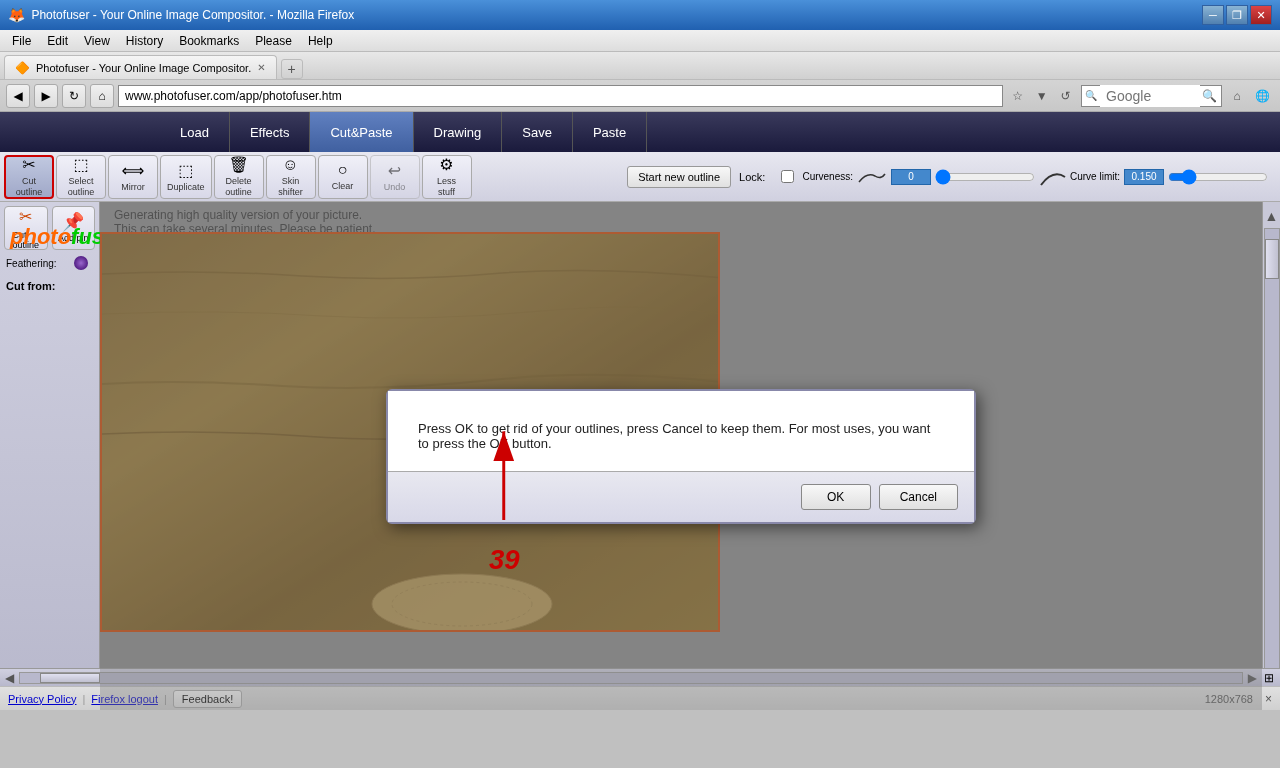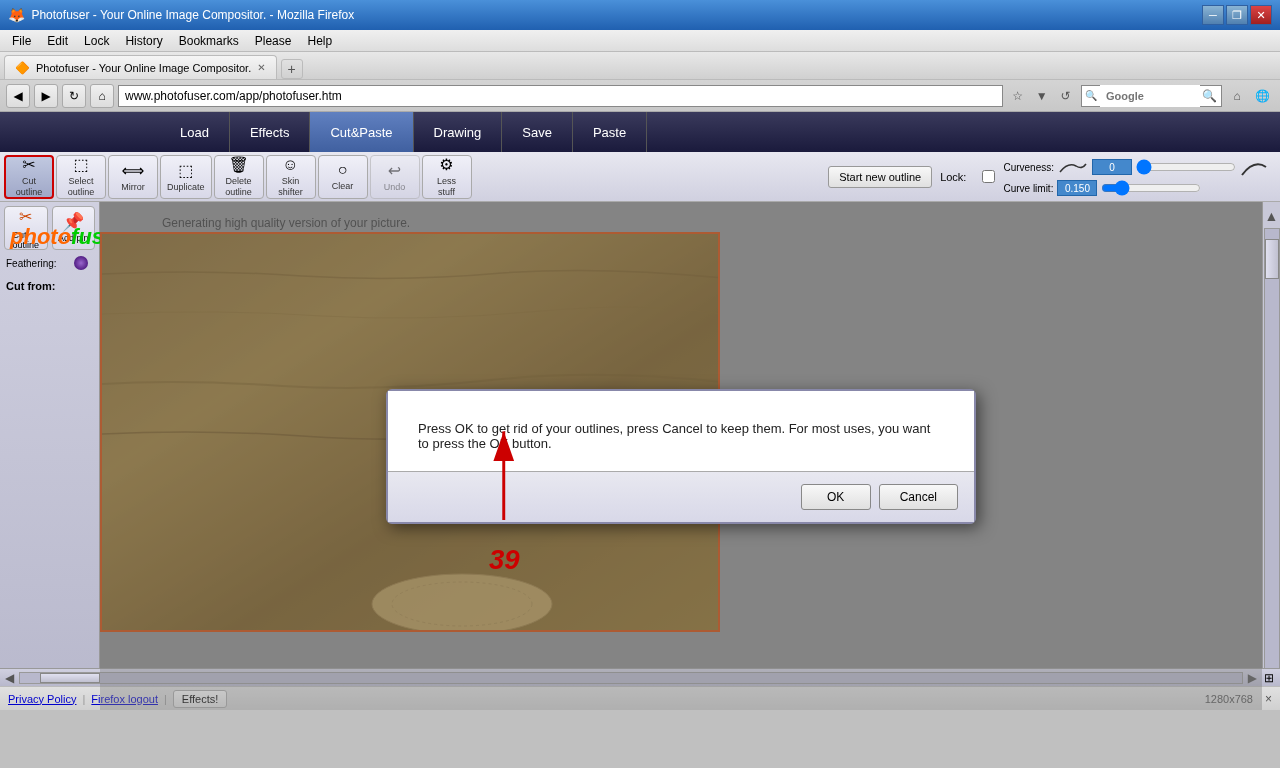--- a/index.html
+++ b/index.html
@@ -142,21 +142,21 @@
     }
     .start-outline-btn {
       background: linear-gradient(to bottom, #f8f8f8, #e0e0e0);
       border: 1px solid #999;
       border-radius: 3px;
       padding: 4px 10px;
       font-size: 11px;
       cursor: pointer;
     }
     .lock-area { display: flex; align-items: center; gap: 16px; font-size: 11px; }
-    .curveness-area { display: flex; flex-direction: column; gap: 3px; font-size: 10px; }
+    .curveness-area { display: flex; gap: 3px; font-size: 10px; }
     .curve-row { display: flex; align-items: center; gap: 4px; }
     .curve-input { width: 40px; height: 16px; font-size: 10px; background: #4488cc; color: white; border: 1px solid #2266aa; text-align: center; }
     .curve-slider { width: 100px; }
 
     
     .content-area { display: flex; height: calc(100% - 90px); }
     .sidebar {
       width: 100px;
       background: linear-gradient(to bottom, #d0d0e0, #b8b8cc);
       border-right: 1px solid #999;
@@ -187,27 +187,26 @@
       position: relative;
       overflow: hidden;
     }
     .canvas-content {
       width: 100%;
       height: 100%;
       position: relative;
     }
     .generating-msg {
       position: absolute;
-      top: 10px;
+      top: 2px;
       left: 10px;
       background: rgba(255,255,255,0.0);
       color: #333;
       font-size: 12px;
       padding: 4px;
-      margin-left: 48px;
     }
     
     .right-panel {
       width: 55px;
       background: linear-gradient(to bottom, #d0d0e0, #b8b8cc);
       border-left: 1px solid #999;
       display: flex;
       flex-direction: column;
       align-items: center;
       padding: 4px 2px;
@@ -339,21 +338,21 @@
   <div class="browser-titlebar-controls">
     <button class="titlebar-btn">─</button>
     <button class="titlebar-btn">❐</button>
     <button class="titlebar-btn close">✕</button>
   </div>
 </div>
 
 <div class="menu-bar">
   <span class="menu-item">File</span>
   <span class="menu-item">Edit</span>
-  <span class="menu-item">Lock</span>
+  <span class="menu-item">View</span>
   <span class="menu-item">History</span>
   <span class="menu-item">Bookmarks</span>
   <span class="menu-item">Please</span>
   <span class="menu-item">Help</span>
 </div>
 
 <div class="tab-bar">
   <div class="browser-tab">
     <span style="font-size:12px;">🔶</span>
     <span>Photofuser - Your Online Image Compositor.</span>
@@ -368,21 +367,21 @@
   <button class="nav-btn">↻</button>
   <button class="nav-btn">⌂</button>
   <input class="address-input" type="text" value="www.photofuser.com/app/photofuser.htm" style="">
   <div class="addr-icons">
     <span class="addr-icon-btn">☆</span>
     <span class="addr-icon-btn">▼</span>
     <span class="addr-icon-btn">↺</span>
   </div>
   <div style="display:flex;align-items:center;border:1px solid #888;background:white;height:22px;padding:0 4px;gap:2px;">
     <span style="font-size:10px;color:#555;">🔍</span>
-    <input class="search-box" type="text" style="border: none; width: 100px; font-size: 11px; font-weight: bold;" placeholder="Google">
+    <input class="search-box" type="text" style="border: none; width: 100px; font-size: 14px;" placeholder="Google">
     <span style="font-size:12px;cursor:pointer;">🔍</span>
   </div>
   <span class="addr-icon-btn">⌂</span>
   <span class="addr-icon-btn">🌐</span>
 </div>
 
 <div class="app-container" style="position:relative;height:598px;">
 
   <div class="app-logo">
     <span class="logo-photo">photo</span><span class="logo-fuser">fuser</span>
@@ -573,18 +572,18 @@
     </div>
     <span class="scroll-arrow-h">▶</span>
     <div style="width:18px;display:flex;align-items:center;justify-content:center;cursor:pointer;font-size:12px;">⊞</div>
   </div>
 
   <div class="status-bar" style="bottom:0;height:24px;">
     <span class="status-link">Privacy Policy</span>
     <span class="status-separator">|</span>
     <span class="status-link">Firefox logout</span>
     <span class="status-separator">|</span>
-    <button style="background:linear-gradient(to bottom,#f8f8f8,#e0e0e0);border:1px solid #aaa;border-radius:3px;padding:2px 8px;font-size:11px;cursor:pointer;">Effects!</button>
+    <button style="background:linear-gradient(to bottom,#f8f8f8,#e0e0e0);border:1px solid #aaa;border-radius:3px;padding:2px 8px;font-size:11px;cursor:pointer;">Feedback!</button>
     <span class="status-right">1280x768</span>
     <span style="margin-left:12px;cursor:pointer;color:#555;font-size:12px;">×</span>
   </div>
 
 </div>
 
 </body></html>

